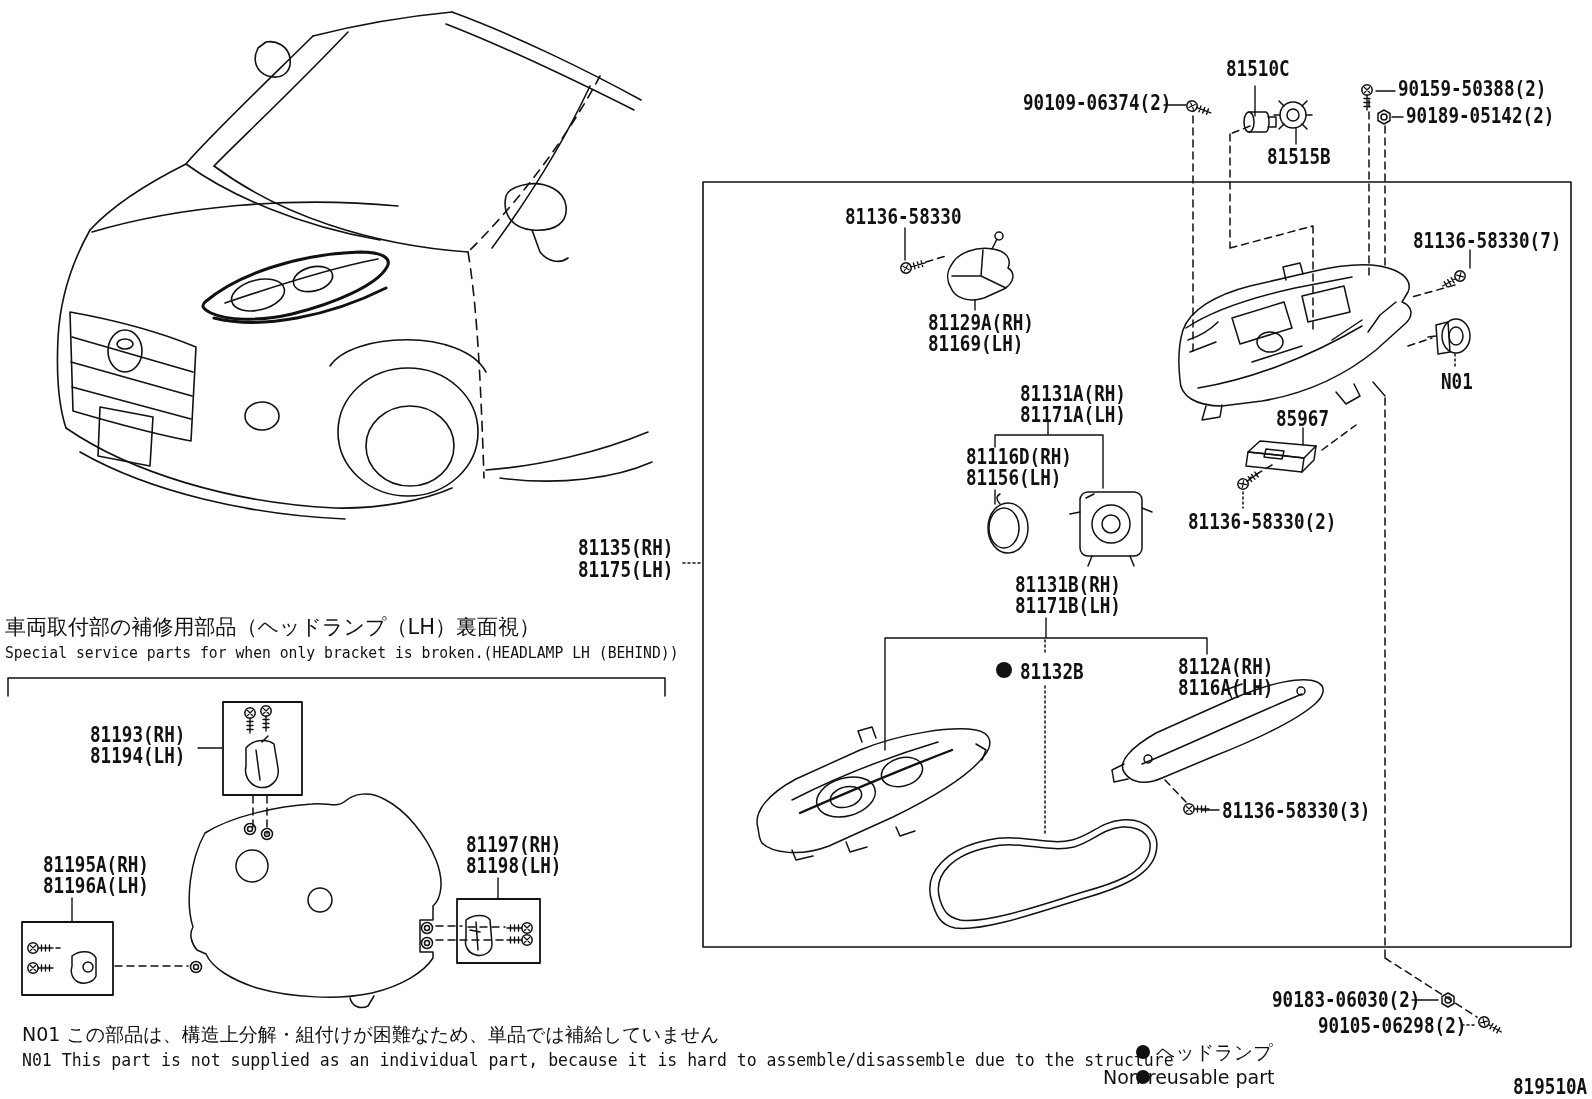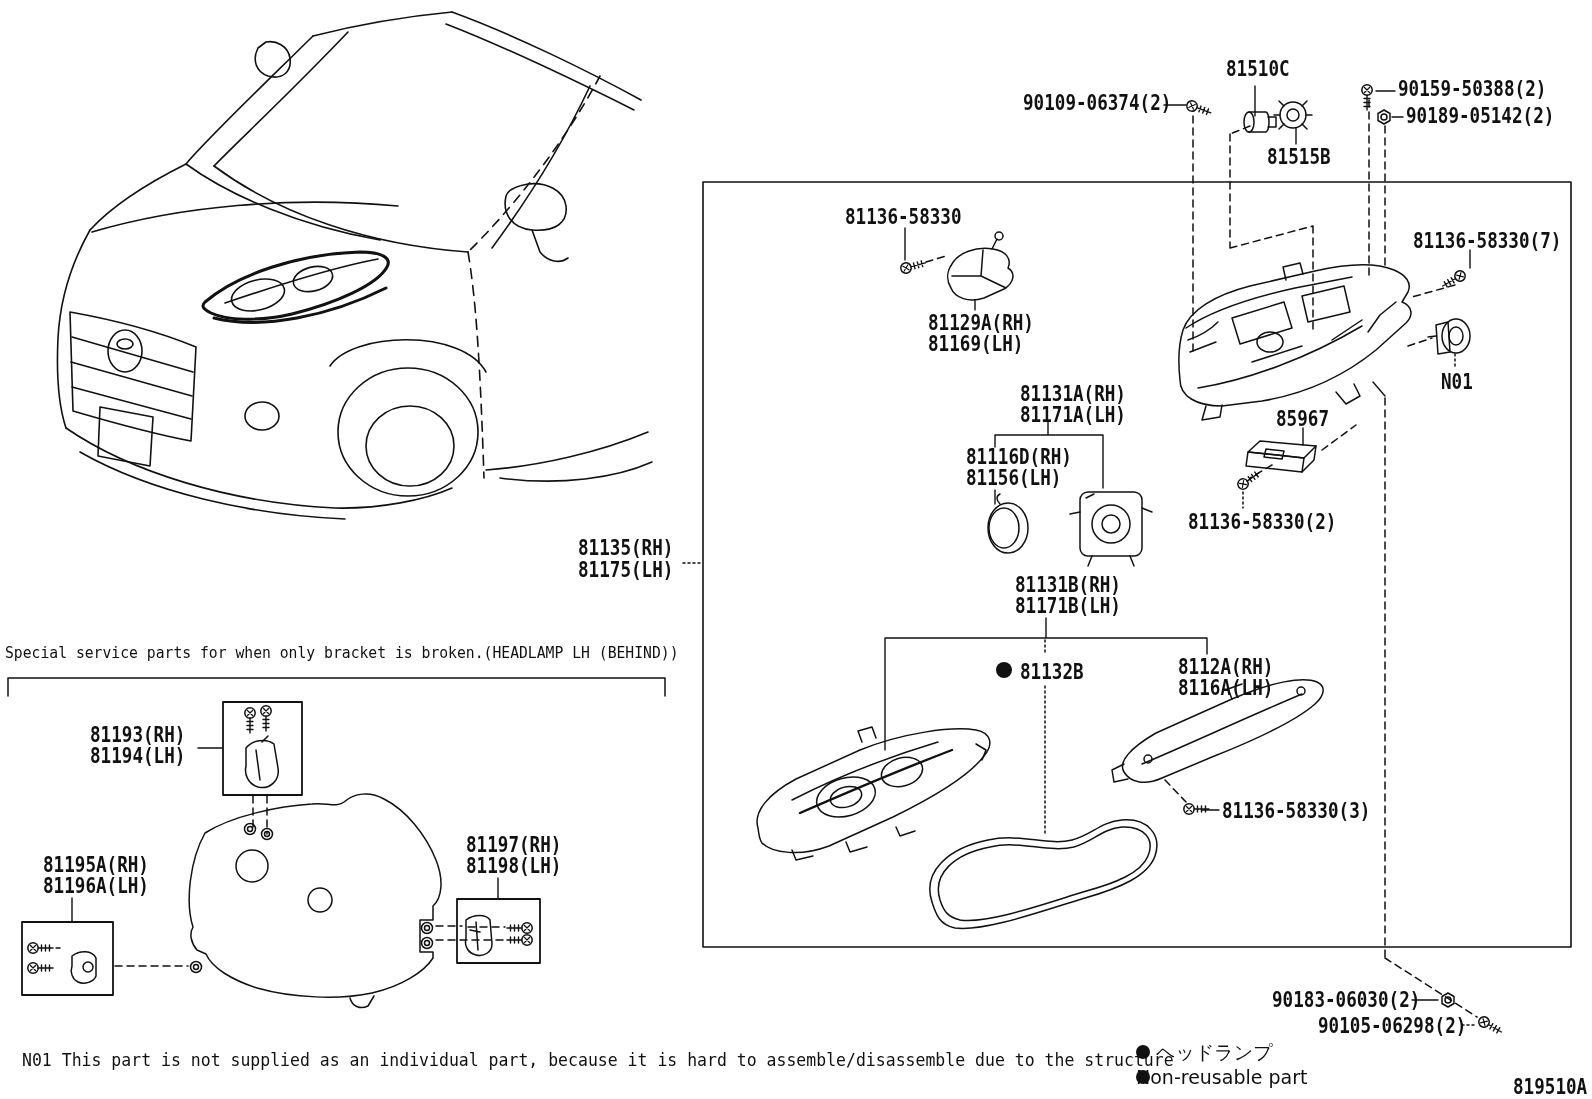--- a/index.html
+++ b/index.html
@@ -296,21 +296,23 @@
   <div class="pl" style="left:1222px;top:800px">81136-58330(3)</div>
   <div class="pl" style="left:90px;top:724px">81193(RH)</div>
   <div class="pl" style="left:90px;top:745px">81194(LH)</div>
   <div class="pl" style="left:43px;top:854px">81195A(RH)</div>
   <div class="pl" style="left:43px;top:875px">81196A(LH)</div>
   <div class="pl" style="left:466px;top:834px">81197(RH)</div>
   <div class="pl" style="left:466px;top:855px">81198(LH)</div>
   <div class="pl" style="left:1272px;top:989px">90183-06030(2)</div>
   <div class="pl" style="left:1318px;top:1015px">90105-06298(2)</div>
 
+  <div class="jp" style="left:5px;top:616px">車両取付部の補修用部品（ヘッドランプ（LH）裏面視）</div>
   <div class="en" style="left:5px;top:644px">Special service parts for when only bracket is broken.(HEADLAMP LH (BEHIND))</div>
+  <div class="jp jp-s" style="left:22px;top:1024px">N01 この部品は、構造上分解・組付けが困難なため、単品では補給していません</div>
   <div class="en en-note" style="left:22px;top:1050px">N01 This part is not supplied as an individual part, because it is hard to assemble/disassemble due to the structure</div>
 
   <div class="jp jp-s" style="left:1156px;top:1042px">ヘッドランプ</div>
-  <div class="sans19" style="left:1136px;top:1066px">Non-reusable part</div>
+  <div class="sans19" style="left:1103px;top:1066px">Non-reusable part</div>
 
   <div class="pl" style="left:1513px;top:1076px">819510A</div>
 
 </div>
 
 </body></html>

